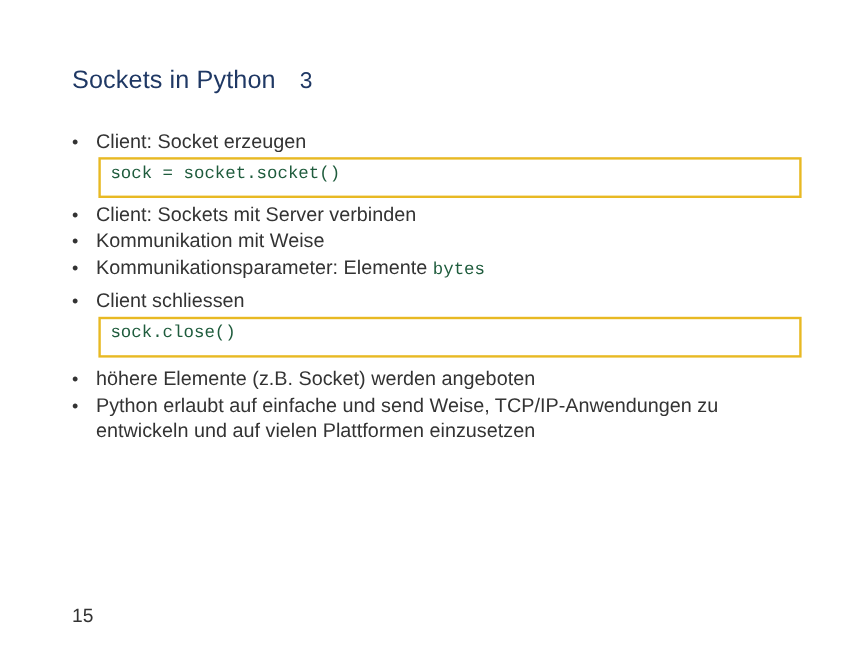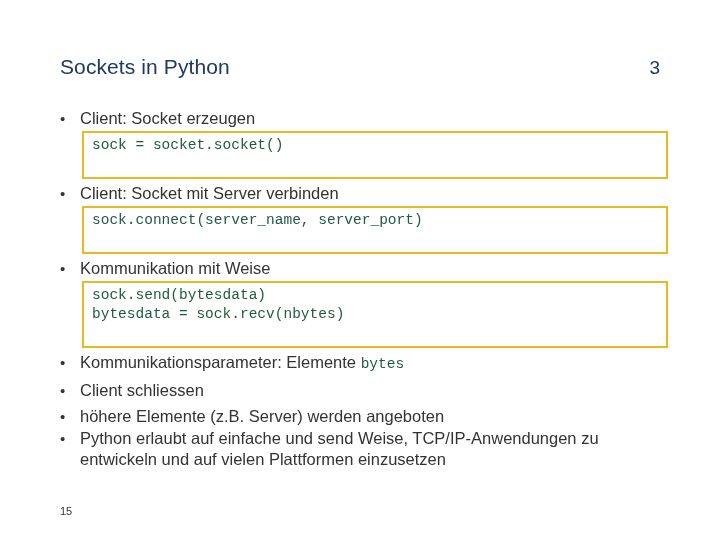--- a/index.html
+++ b/index.html
@@ -19,21 +19,20 @@
     height: 540px;
     box-sizing: border-box;
   }
   .title-row {
     position: absolute;
     left: 60px;
     top: 55px;
     width: 600px;
     display: flex;
     align-items: baseline;
-    justify-content: space-between;
     gap: 20px;
   }
   .slide-title {
     font-size: 21px;
     color: #1f3864;
     font-family: "Liberation Sans", sans-serif;
     letter-spacing: 0.1px;
   }
   .slide-number-top {
     font-size: 19px;
@@ -63,21 +62,21 @@
     line-height: 21px;
     color: #333333;
   }
   .bullet .btext {
     flex: 1;
   }
   .code-box {
     border: 2px solid #e8b923;
     background: #ffffff;
     margin: 2px 0 4px 22px;
-    padding: 3px 8px 22px 8px;
+    padding: 3px 8px 8px 8px;
     box-sizing: border-box;
     width: 586px;
   }
   .code-line {
     font-family: "Liberation Mono", monospace;
     font-size: 14.5px;
     line-height: 19px;
     color: #1f5c3d;
     white-space: pre;
     letter-spacing: 0px;
@@ -96,21 +95,21 @@
     display: flex;
     align-items: baseline;
     justify-content: space-between;
   }
   .footer-text {
     font-size: 11.5px;
     color: #333333;
     font-family: "Liberation Sans", sans-serif;
   }
   .footer-page {
-    font-size: 11px;
+    font-size: 16px;
     color: #333333;
     font-family: "Liberation Sans", sans-serif;
   }
   .spacer-sm { height: 4px; }
   .multiline-bullet {
     white-space: pre-line;
   }
 </style>
 </head>
 <body>
@@ -128,55 +127,51 @@
       <span class="dot">•</span>
       <span class="btext">Client: Socket erzeugen</span>
     </div>
 
     <div class="code-box">
       <div class="code-line">sock = socket.socket()</div>
     </div>
 
     <div class="bullet">
       <span class="dot">•</span>
-      <span class="btext">Client: Socket mit Server verbinden</span>
+      <span class="btext">Client: Sockets mit Server verbinden</span>
     </div>
 
-    <div class="code-box">
-      <div class="code-line">sock.connect(server_name, server_port)</div>
-    </div>
 
     <div class="bullet">
       <span class="dot">•</span>
       <span class="btext">Kommunikation mit Weise</span>
     </div>
 
-    <div class="code-box">
-      <div class="code-line">sock.send(bytesdata)</div>
-      <div class="code-line">bytesdata = sock.recv(nbytes)</div>
-    </div>
 
     <div class="bullet">
       <span class="dot">•</span>
       <span class="btext"><span>Kommunikationsparameter: Elemente </span><span class="inline-code">bytes</span></span>
     </div>
 
     <div class="spacer-sm"></div>
 
     <div class="bullet">
       <span class="dot">•</span>
       <span class="btext">Client schliessen</span>
     </div>
 
+    <div class="code-box">
+      <div class="code-line">sock.close()</div>
+    </div>
 
     <div class="spacer-sm"></div>
 
     <div class="bullet">
       <span class="dot">•</span>
-      <span class="btext">höhere Elemente (z.B. Server) werden angeboten</span>
+      <span class="btext">höhere Elemente (z.B. Socket) werden angeboten</span>
     </div>
 
     <div class="bullet">
       <span class="dot">•</span>
       <span class="btext multiline-bullet">Python erlaubt auf einfache und send Weise, TCP/IP-Anwendungen zu entwickeln und auf vielen Plattformen einzusetzen</span>
     </div>
 
   </div>
 
   <div class="footer">

